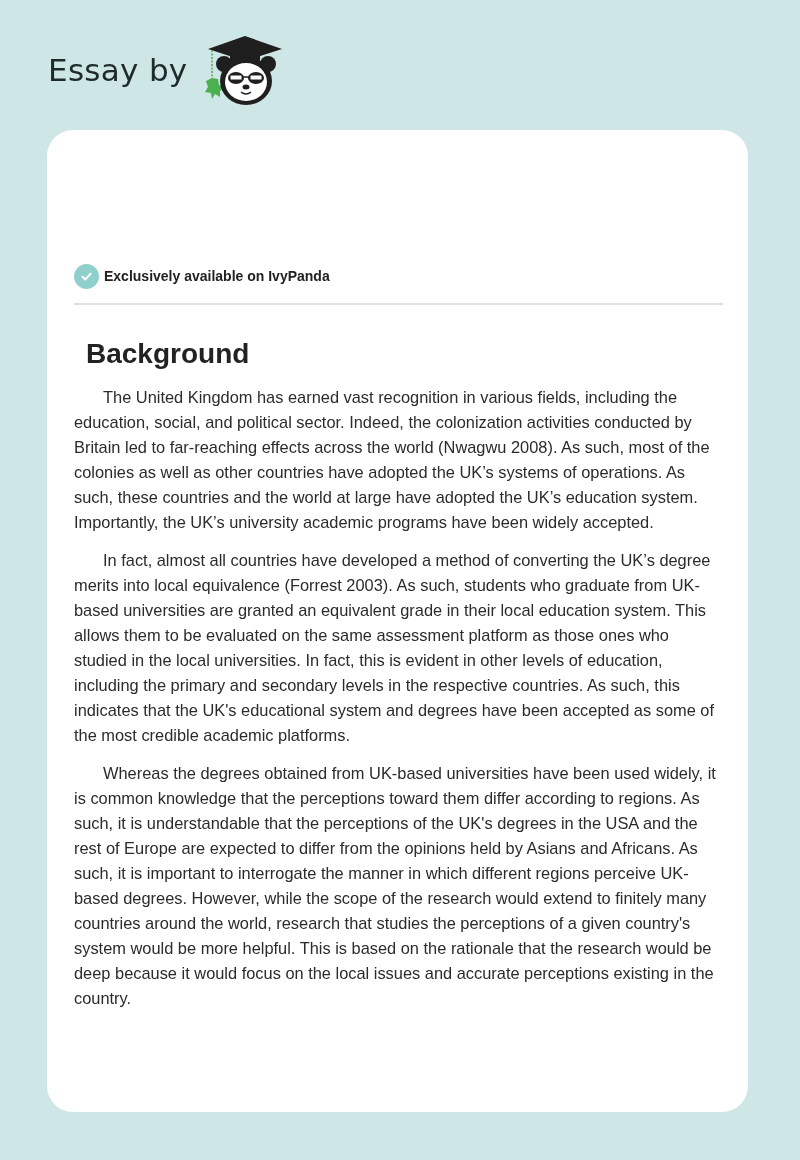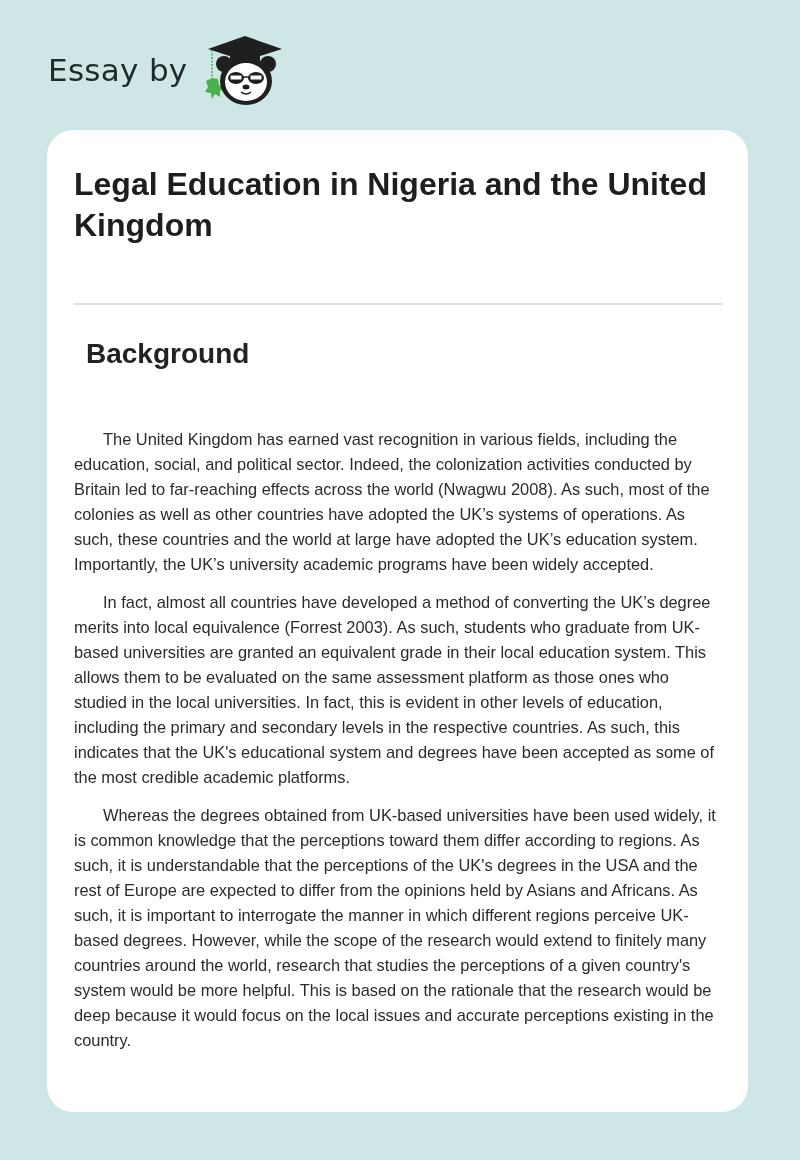--- a/index.html
+++ b/index.html
@@ -114,21 +114,20 @@
     font-family: "Liberation Sans", sans-serif;
     font-weight: bold;
     font-size: 28px;
     color: #222;
   }
   .body-text {
     position: absolute;
     left: 27px;
     top: 255px;
     width: 652px;
-    margin-top: 42px;
   }
   .body-text p {
     margin: 0 0 13px 0;
     font-family: "Liberation Sans", sans-serif;
     font-size: 16.4px;
     line-height: 25px;
     color: #2b2b2b;
     text-indent: 29px;
   }
 </style>
@@ -157,22 +156,29 @@
     <rect x="30" y="41" width="12" height="5" rx="1" fill="#ffffff" stroke="#1f1f1f" stroke-width="1"></rect>
     <rect x="50" y="41" width="12" height="5" rx="1" fill="#ffffff" stroke="#1f1f1f" stroke-width="1"></rect>
     <line x1="42" y1="43" x2="50" y2="43" stroke="#1f1f1f" stroke-width="1.5"></line>
 
     <ellipse cx="46" cy="53" rx="3.5" ry="2.5" fill="#1f1f1f"></ellipse>
     <path d="M41 58 q5 4 10 0" stroke="#1f1f1f" stroke-width="1.5" fill="none"></path>
   </svg>
 </div>
 
 <div class="card">
-  <h1 class="title">Legal Education in Nigeria and the United Kingdom</h1>
 
+  <div class="exclusive">
+    <span class="check-circle">
+      <svg width="13" height="13" viewBox="0 0 13 13" xmlns="http://www.w3.org/2000/svg">
+        <path d="M2.5 6.8 L5.3 9.4 L10.6 3.8" stroke="#ffffff" stroke-width="2" fill="none" stroke-linecap="round" stroke-linejoin="round"></path>
+      </svg>
+    </span>
+    <span class="exclusive-text">Exclusively available on IvyPanda</span>
+  </div>
 
   <div class="divider"></div>
 
   <h2 class="section-heading">Background</h2>
 
   <div class="body-text">
     <p>The United Kingdom has earned vast recognition in various fields, including the education, social, and political sector. Indeed, the colonization activities conducted by Britain led to far-reaching effects across the world (Nwagwu 2008). As such, most of the colonies as well as other countries have adopted the UK’s systems of operations. As such, these countries and the world at large have adopted the UK’s education system. Importantly, the UK’s university academic programs have been widely accepted.</p>
     <p>In fact, almost all countries have developed a method of converting the UK’s degree merits into local equivalence (Forrest 2003). As such, students who graduate from UK-based universities are granted an equivalent grade in their local education system. This allows them to be evaluated on the same assessment platform as those ones who studied in the local universities. In fact, this is evident in other levels of education, including the primary and secondary levels in the respective countries. As such, this indicates that the UK's educational system and degrees have been accepted as some of the most credible academic platforms.</p>
     <p>Whereas the degrees obtained from UK-based universities have been used widely, it is common knowledge that the perceptions toward them differ according to regions. As such, it is understandable that the perceptions of the UK's degrees in the USA and the rest of Europe are expected to differ from the opinions held by Asians and Africans. As such, it is important to interrogate the manner in which different regions perceive UK-based degrees. However, while the scope of the research would extend to finitely many countries around the world, research that studies the perceptions of a given country's system would be more helpful. This is based on the rationale that the research would be deep because it would focus on the local issues and accurate perceptions existing in the country.</p>
   </div>

